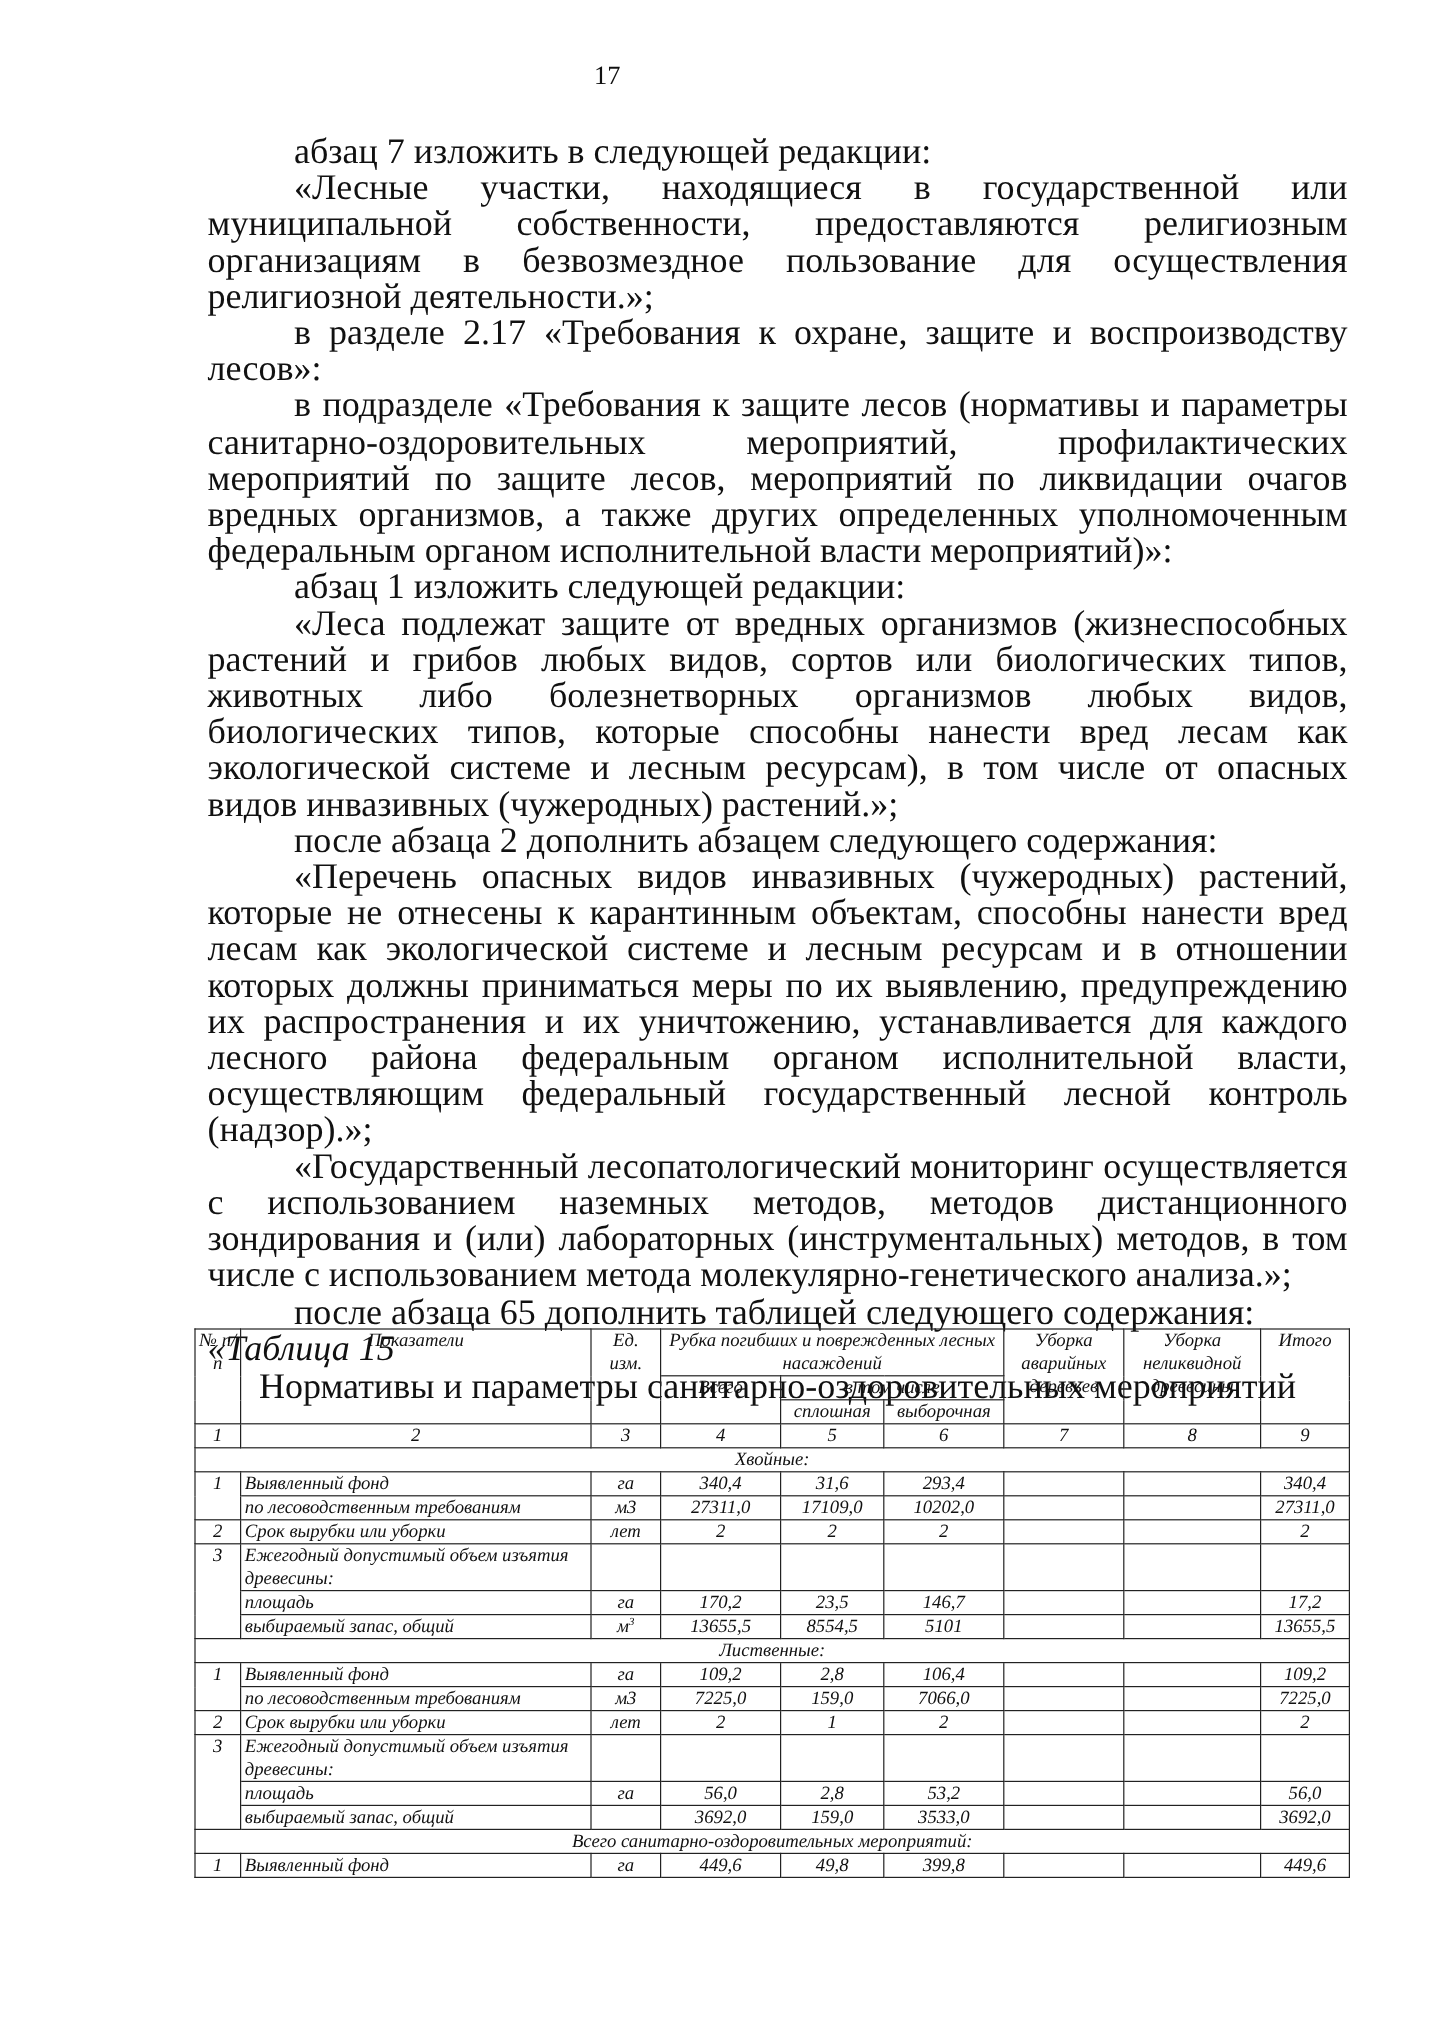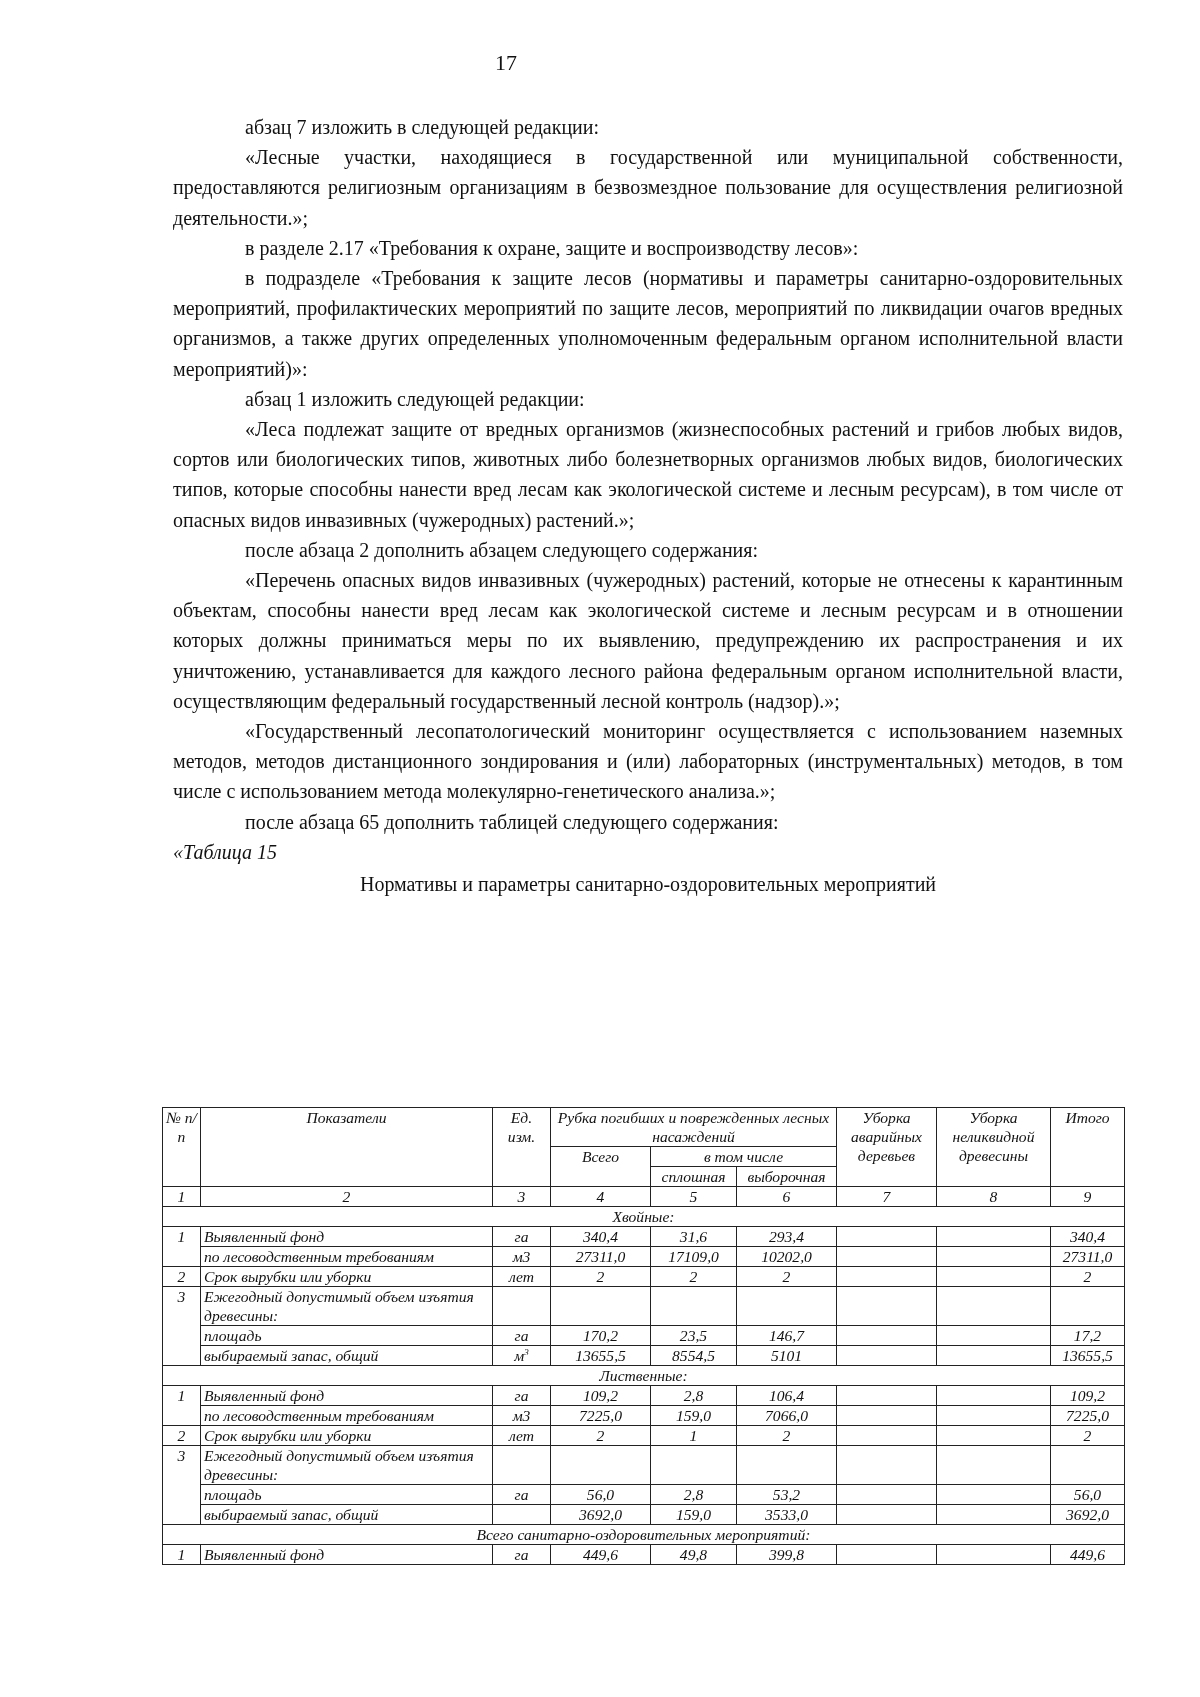--- a/index.html
+++ b/index.html
@@ -6,21 +6,21 @@
   body {
     width: 1200px; height: 1697px; position: relative; overflow: hidden;
     font-family: "Liberation Serif", "DejaVu Serif", serif; color: #111;
   }
   .page-num {
     position: absolute; top: 50px; left: 0; width: 1012px; text-align: center;
     font-size: 22px;
   }
   .body-text {
     position: absolute; top: 112px; left: 173px; width: 950px;
-    font-size: 20px; line-height: 30.2px;
+    font-size: 30px; line-height: 30.2px;
   }
   .body-text p { margin: 0; text-align: justify; text-indent: 72px; }
   .body-text p.right { text-align: left; text-indent: 0; font-style: italic; }
   .body-text p.center { text-align: center; text-indent: 0; margin-top: 2px; }
   .tbl-wrap { position: absolute; top: 1107px; left: 162px; width: 962px; font-style: italic; }
   table { border-collapse: collapse; width: 100%; table-layout: fixed; font-size: 15.6px; line-height: 19px; }
   td, th { border: 1.5px solid #222; padding: 0 3px; font-weight: normal; vertical-align: top; }
   th { text-align: center; }
   td.c { text-align: center; }
   td.l { text-align: left; }

